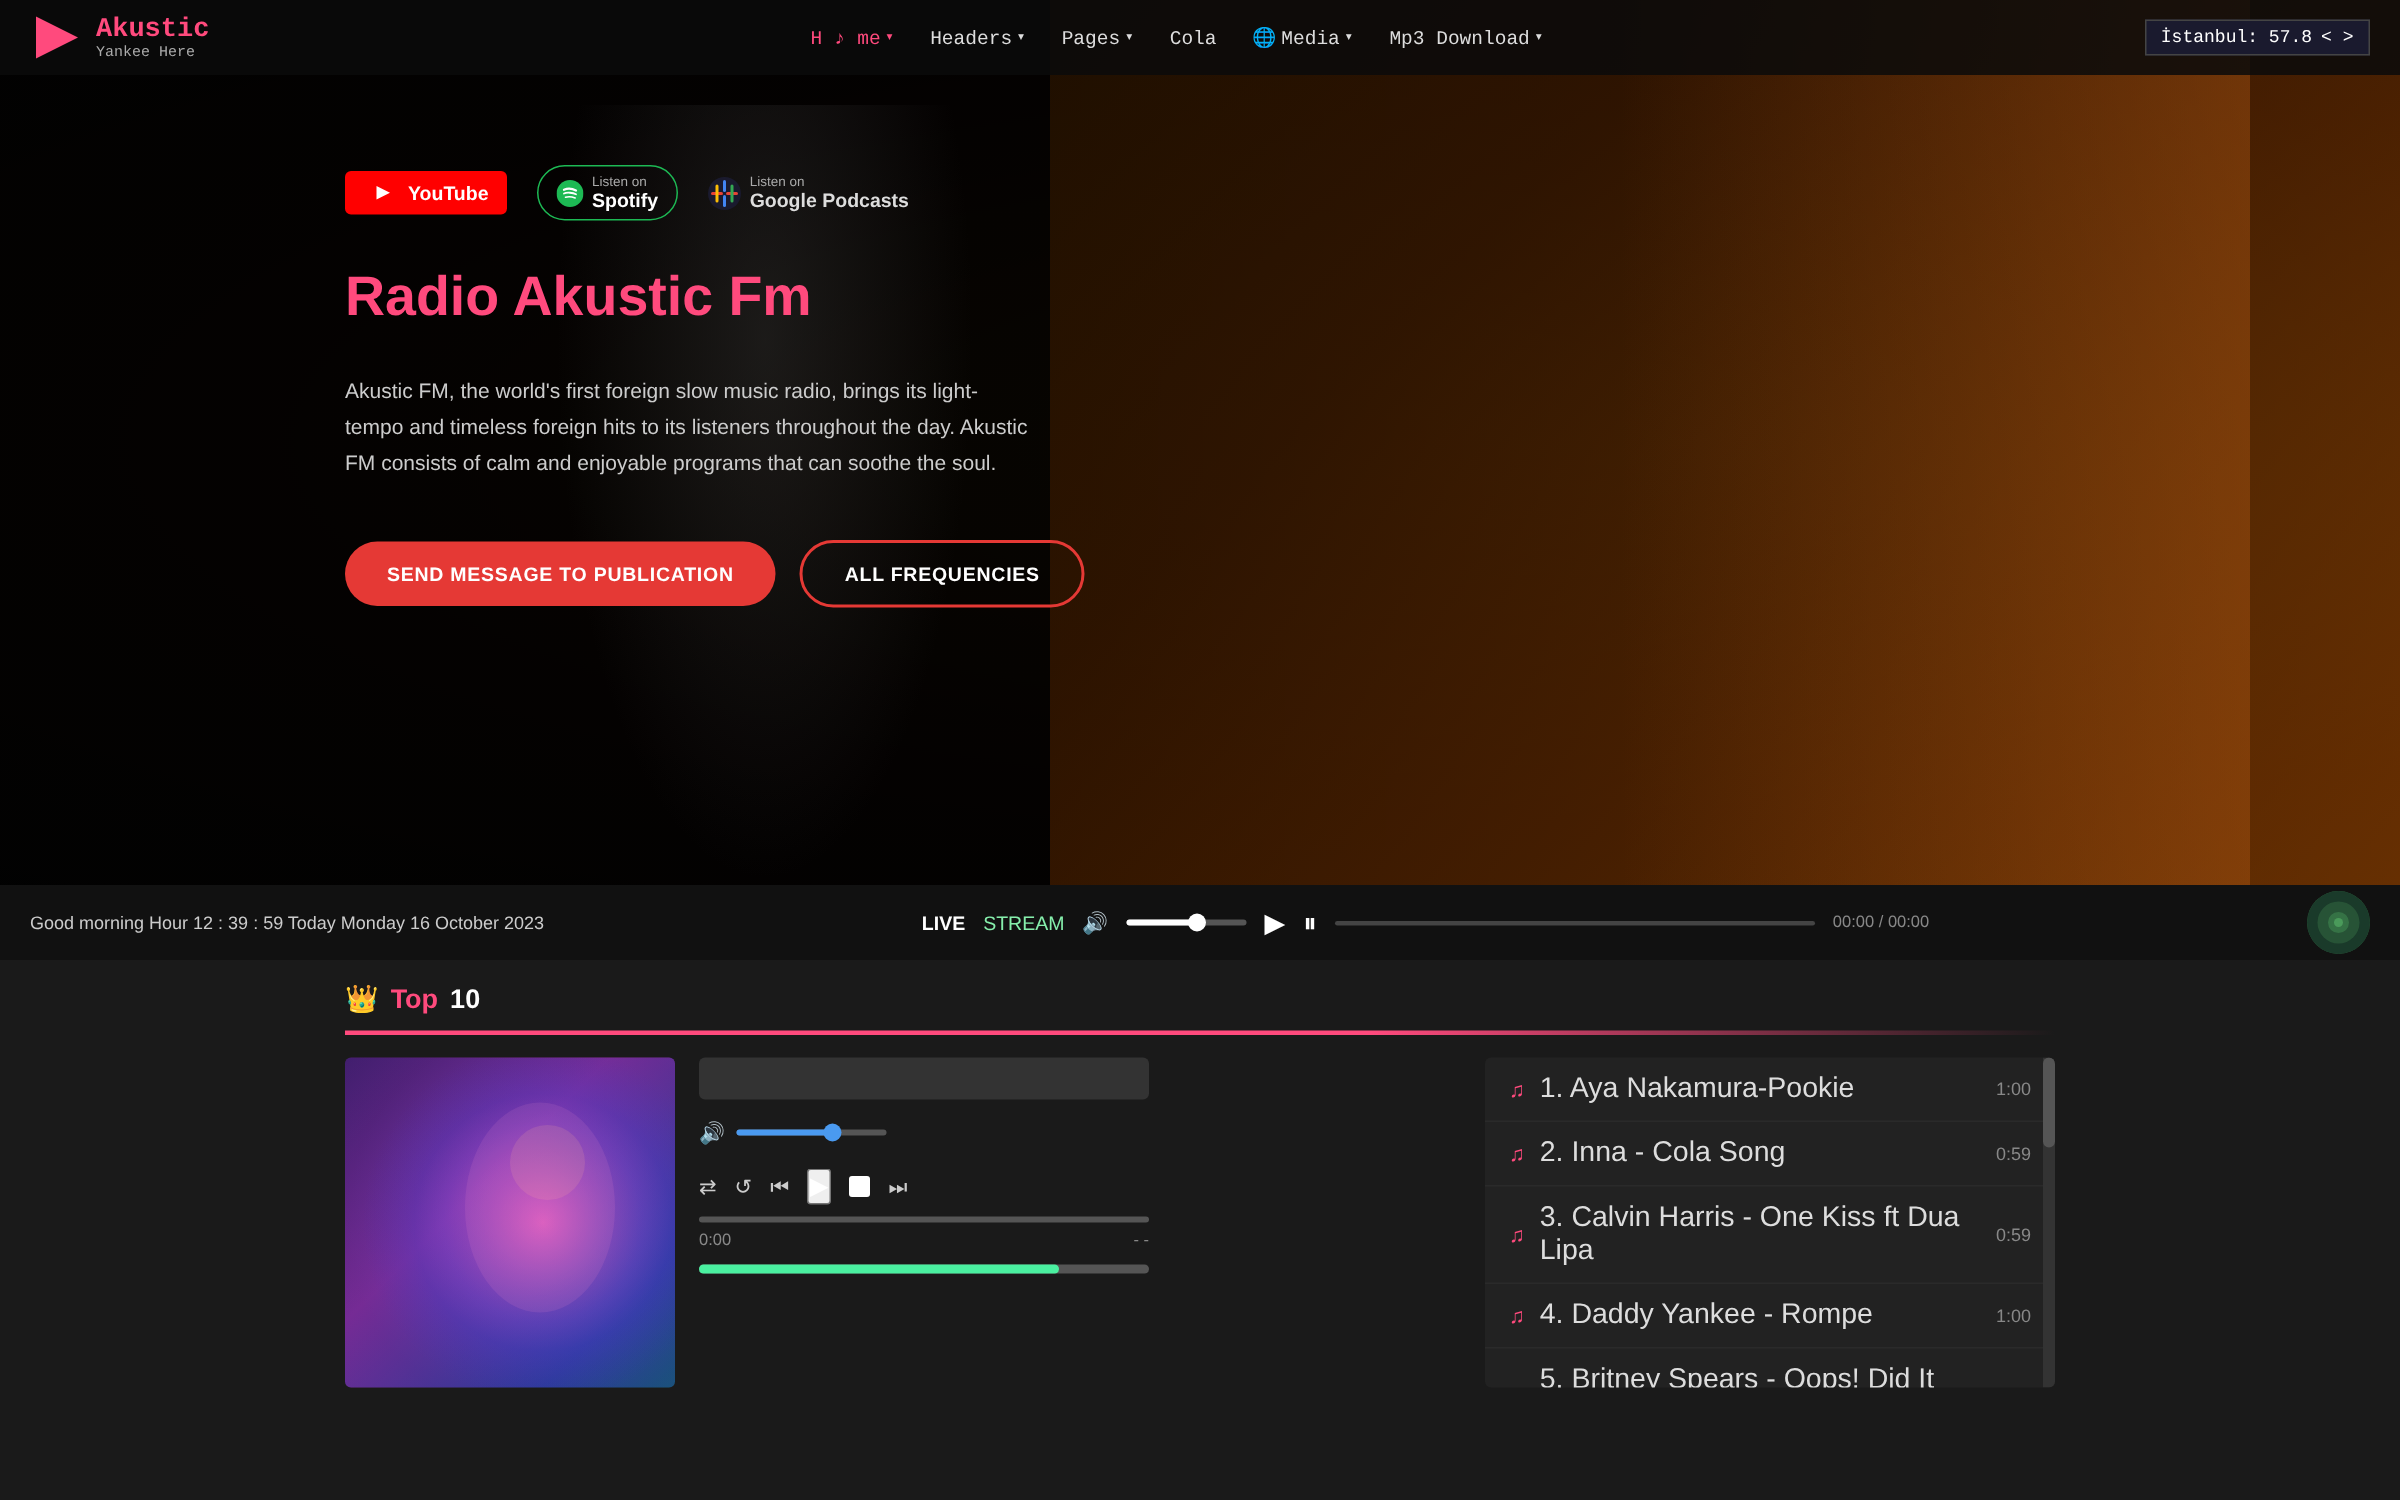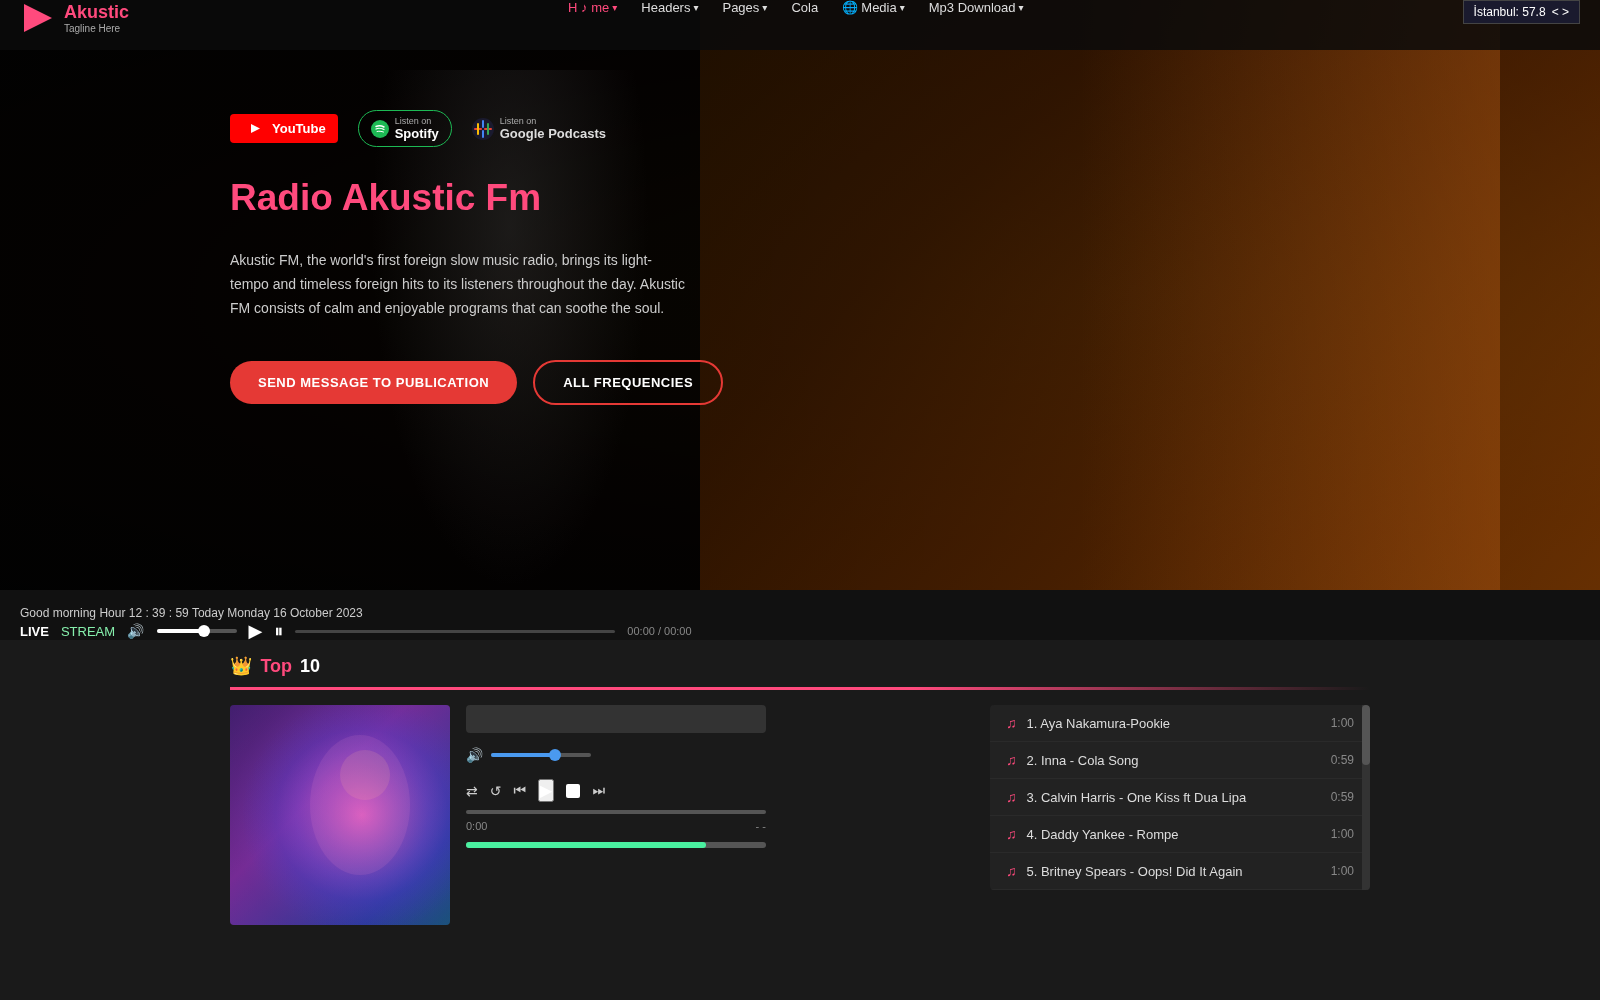--- a/index.html
+++ b/index.html
@@ -1,22 +1,22 @@
 <!DOCTYPE html>
 <html><head>
   <meta charset="utf-8">
   <style>
     * { margin: 0; padding: 0; box-sizing: border-box; }
     body { width: 1600px; height: 1000px; overflow: hidden; font-family: Arial, sans-serif; background: #1a1a1a; color: #fff; }
 
     
     .navbar {
       position: absolute; top: 0; left: 0; right: 0; height: 50px;
-      background: rgba(10,10,10,0.85); display: flex; align-items: flex-start;
-      justify-content: space-between; padding: 0 20px; z-index: 100;
+      background: rgba(10,10,10,0.85); display: flex; align-items: center;
+      justify-content: space-between; padding: 0 20px; z-index: 100; font-family: Liberation Mono, monospace;
     }
     .logo { display: flex; align-items: center; gap: 8px; }
     .logo-icon { width: 36px; height: 36px; }
     .logo-text { display: flex; flex-direction: column; }
     .logo-title { color: #ff4a7d; font-size: 18px; font-weight: bold; }
     .logo-sub { color: #aaa; font-size: 10px; }
     .nav-links { display: flex; align-items: center; gap: 24px; }
     .nav-link { color: #ff4a7d; font-size: 13px; cursor: pointer; display: flex; align-items: center; gap: 3px; }
     .nav-link-white { color: #ddd; font-size: 13px; cursor: pointer; display: flex; align-items: center; gap: 3px; }
     .nav-caret { font-size: 10px; }
@@ -75,22 +75,22 @@
       font-size: 13px; font-weight: bold; cursor: pointer; border: none; letter-spacing: 0.5px;
     }
     .btn-freq {
       background: transparent; color: #fff; padding: 13px 28px; border-radius: 30px;
       font-size: 13px; font-weight: bold; cursor: pointer; border: 2px solid #e53935; letter-spacing: 0.5px;
     }
 
     
     .live-bar {
       position: absolute; top: 590px; left: 0; right: 0; height: 50px;
-      background: #111; display: flex; align-items: flex-start; justify-content: space-between;
-      padding: 16px 20px; z-index: 50; flex-direction: column;
+      background: #111; display: flex; align-items: center; justify-content: space-between;
+      padding: 0 20px; z-index: 50;
     }
     .live-time { font-size: 12px; color: #ccc; }
     .live-player { display: flex; align-items: center; gap: 12px; }
     .live-label { color: #fff; font-size: 13px; font-weight: bold; }
     .live-stream-label { color: #86efac; font-size: 13px; }
     .vol-icon { font-size: 14px; color: #ccc; cursor: pointer; }
     .volume-slider {
       width: 80px; height: 4px; background: #555; border-radius: 2px; position: relative; cursor: pointer;
     }
     .volume-fill { width: 60%; height: 100%; background: #fff; border-radius: 2px; position: relative; }
@@ -172,34 +172,34 @@
       position: absolute; right: 0; top: 0; bottom: 0; width: 8px; background: #333;
     }
     .chart-scrollbar-thumb {
       width: 8px; height: 60px; background: #555; border-radius: 4px; cursor: pointer;
     }
     .chart-item {
       display: flex; align-items: center; padding: 10px 16px; border-bottom: 1px solid #2a2a2a;
       cursor: pointer;
     }
     .chart-music-icon { color: #ff4a7d; font-size: 14px; margin-right: 10px; flex-shrink: 0; }
-    .chart-track-name { font-size: 13px; color: #ddd; flex: 1; }
+    .chart-track-name { font-size: 19px; color: #ddd; flex: 1; }
     .chart-duration { font-size: 12px; color: #888; }
   </style>
 </head>
 <body>
 
 <nav class="navbar">
   <div class="logo">
     <svg class="logo-icon" viewBox="0 0 36 36">
       <polygon points="4,4 32,18 4,32" fill="#ff4a7d"></polygon>
     </svg>
     <div class="logo-text">
       <span class="logo-title">Akustic</span>
-      <span class="logo-sub">Tagline Here</span>
+      <span class="logo-sub">Yankee Here</span>
     </div>
   </div>
 
   <div class="nav-links">
     <a class="nav-link">
       <span>H ♪ me</span>
       <span class="nav-caret">▾</span>
     </a>
     <a class="nav-link-white">
       <span>Headers</span>

